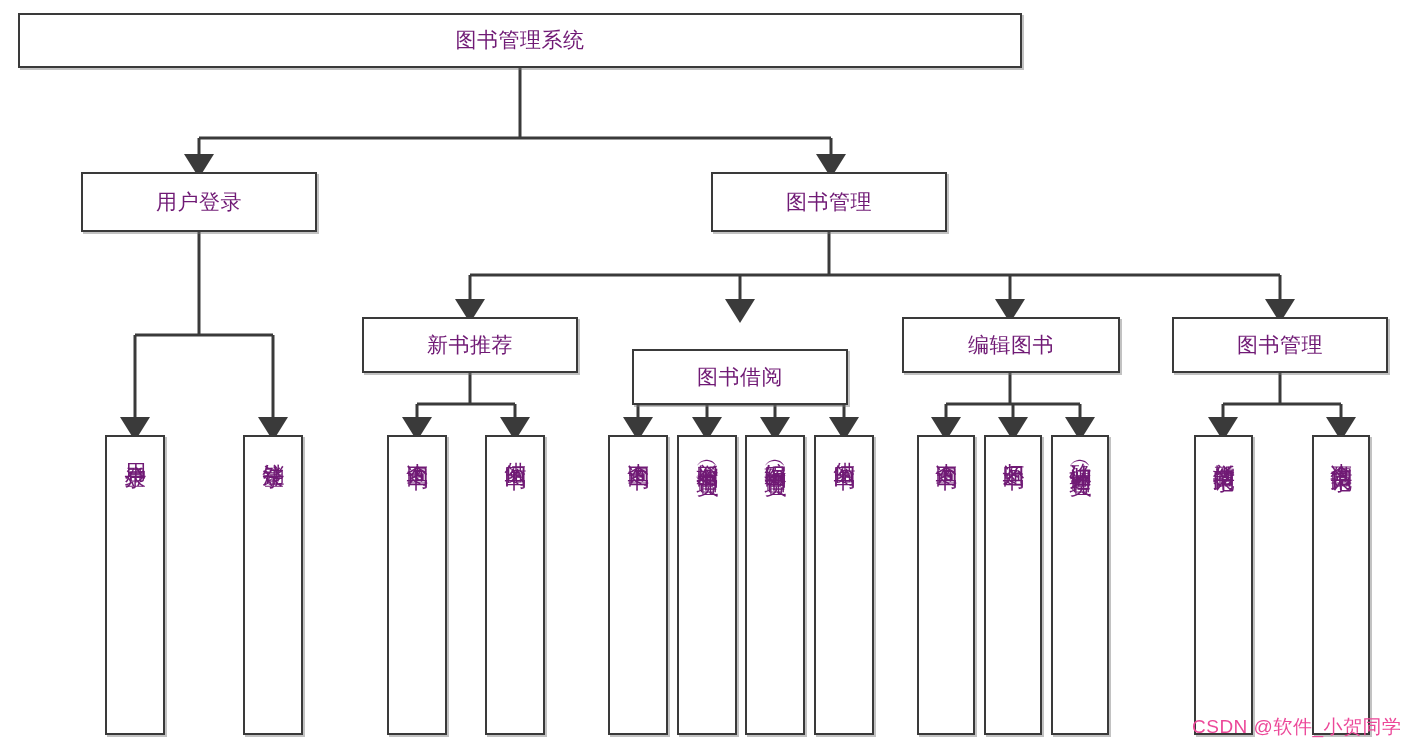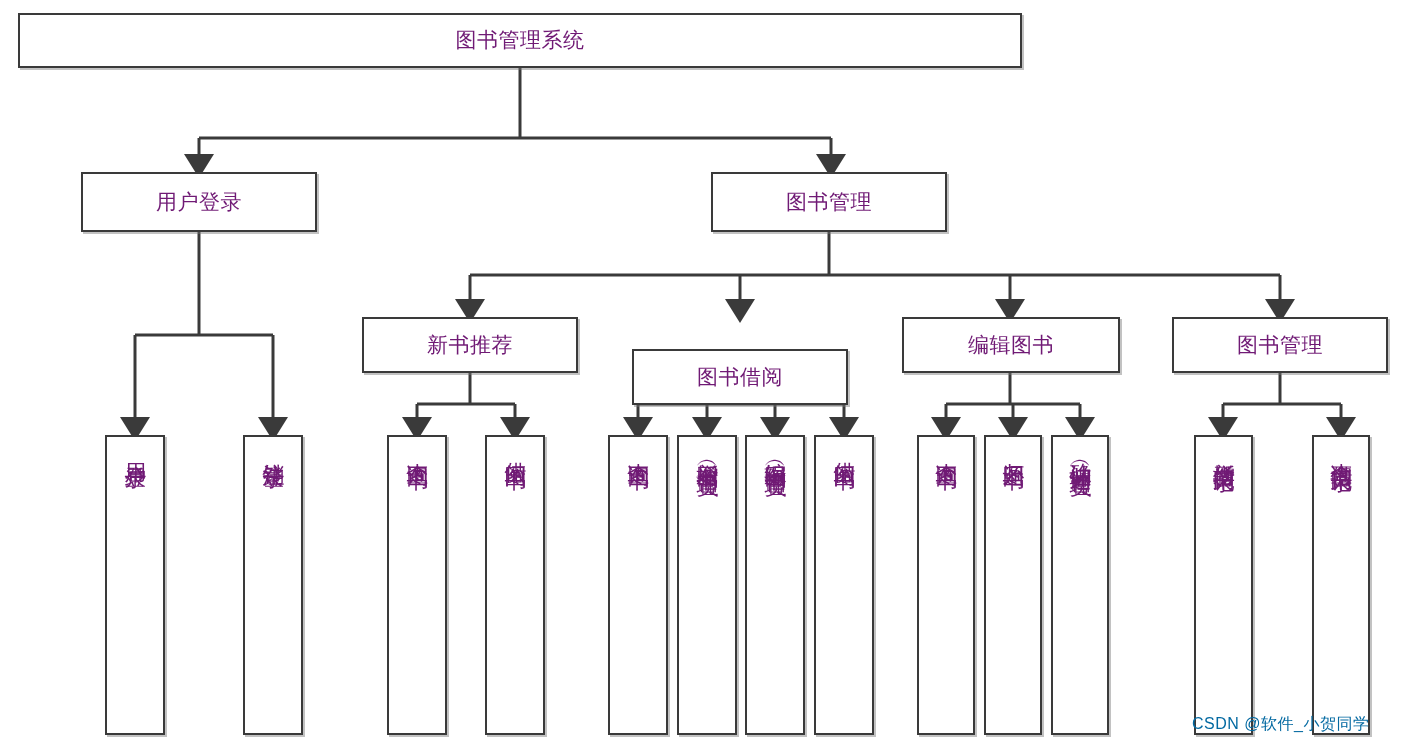--- a/index.html
+++ b/index.html
@@ -53,22 +53,22 @@
   .node-leaf .label {
     writing-mode: vertical-rl;
     text-orientation: upright;
     font-size: 22px;
     line-height: 1.22;
     letter-spacing: 2px;
     white-space: nowrap;
   }
   .watermark {
     position: absolute;
-    color: #0369a1;
-    font-size: 16px;
+    color: #ec4899;
+    font-size: 19px;
     white-space: nowrap;
     letter-spacing: 0.5px;
   }
 </style>
 </head>
 <body>
 
 <div id="canvas">
 
   <svg class="connectors" viewBox="0 0 1405 747" xmlns="http://www.w3.org/2000/svg">

